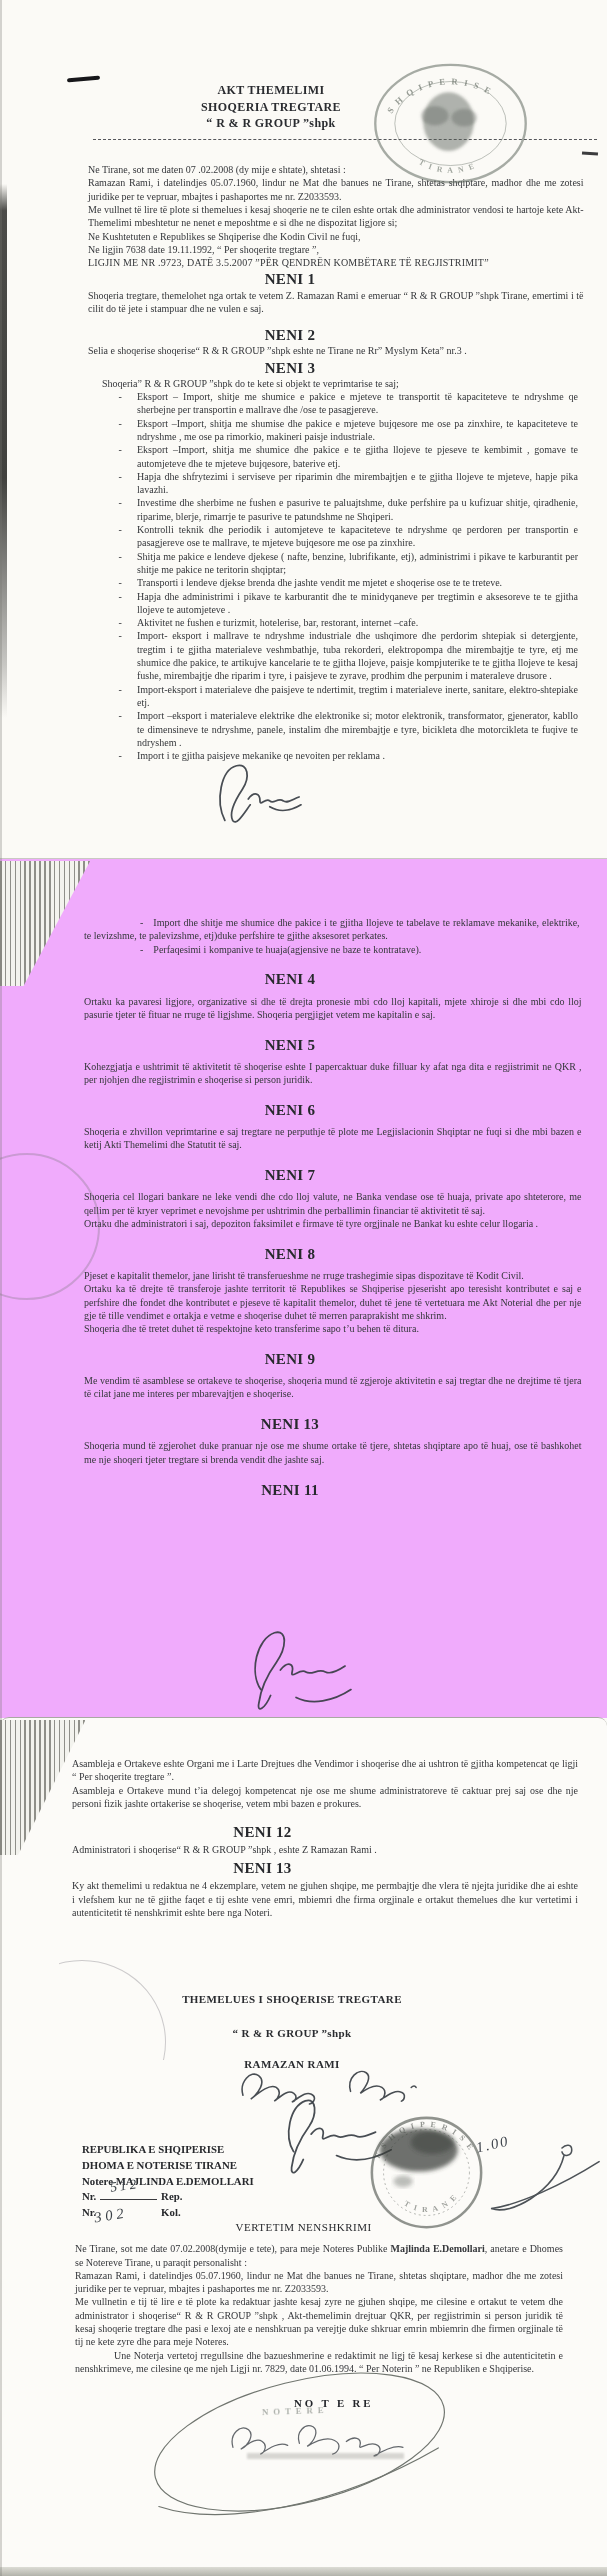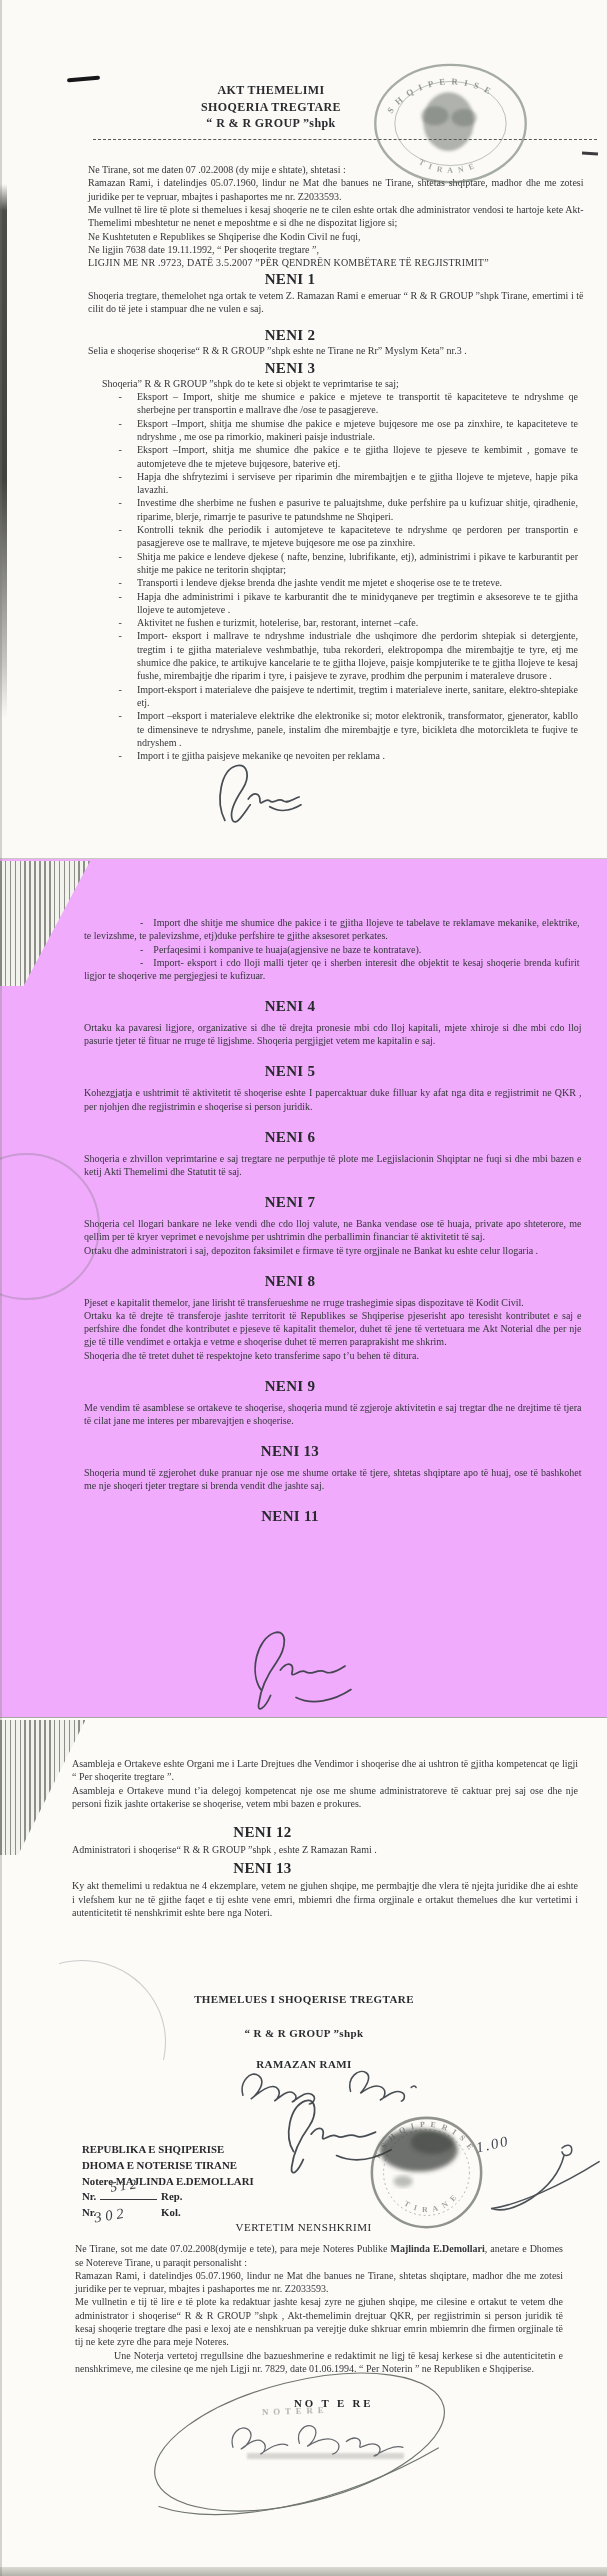--- a/index.html
+++ b/index.html
@@ -3,21 +3,21 @@
 <meta charset="utf-8">
 <style>
   html,body{margin:0;padding:0;background:#dedbd4;}
   .scan{position:relative;width:607px;height:2576px;margin:0 auto;background:#fbfaf7;overflow:hidden;
         font-family:"Liberation Serif","DejaVu Serif",serif;color:#35373b;
         font-size:10px;line-height:13.3px;}
   .scan *{box-sizing:border-box;}
   .page{position:absolute;left:0;width:607px;overflow:visible;}
   #p1{top:0;height:858px;background:#fbfaf6;}
   #p2{top:858px;height:860px;background:#f0abfc;border-top:1px solid #c9c9c2;}
-  #p3{top:1717px;height:859px;background:#fcfbf8;border-top:1px solid #a9a9a2;}
+  #p3{top:1717px;height:859px;background:#fcfbf8;border-top:1px solid #a9a9a2;border-radius:9px;}
   .title-block{margin:82px 0 0 0;width:542px;text-align:center;font-weight:bold;
                font-size:12px;line-height:16.6px;letter-spacing:0.4px;color:#2a2c30;}
   .sep{border-top:1.6px dashed #55565a;margin:6.9px 9.8px 0 93px;height:0;}
   .sep-end{position:absolute;left:582px;top:152px;width:15.7px;height:2.9px;background:#3c3c3e;transform:rotate(4deg);}
   .para{margin:0 23.5px 0 88px;text-align:justify;}
   .mt24{margin-top:23.5px;}
   .caps{letter-spacing:0.2px;}
   .neni{font-weight:bold;font-size:15px;letter-spacing:0.3px;text-align:center;color:#27292d;}
   .h1s{width:580px;margin:3.9px 0 2px 0;}
   .h2s{width:580px;margin:17.6px 0 7.8px 0;}
@@ -48,21 +48,21 @@
   .arcwrap-p3{position:absolute;left:59px;top:37px;width:110px;height:104px;overflow:hidden;}
   .arc-p3{position:absolute;left:-61px;top:3.9px;width:168px;height:164px;border:1.8px solid rgba(112,108,118,.34);border-radius:50%;}
   .sig{position:absolute;}
   .stamp-wrap{position:absolute;}
   .fee{position:absolute;font-style:italic;font-size:14.7px;letter-spacing:2px;color:#3c424a;transform:rotate(-12deg);}
   .hand{font-style:italic;color:#3a4046;position:absolute;}
   .notary-block{position:absolute;left:82px;top:223px;width:255px;font-weight:bold;font-size:10.8px;line-height:15.7px;color:#27292d;}
   .fill-line{display:inline-block;width:57px;border-bottom:1.2px solid #3a3a3e;height:9.8px;margin:0 3.9px;}
   .gap-line{display:inline-block;width:57px;height:9.8px;margin:0 3.9px;}
   .sign-block{position:relative;height:294px;}
-  .sb-center{position:absolute;left:12px;width:584px;text-align:center;font-weight:bold;font-size:11px;letter-spacing:0.4px;color:#2a2c30;}
+  .sb-center{position:absolute;left:0;width:584px;text-align:center;font-weight:bold;font-size:11px;letter-spacing:0.4px;color:#2a2c30;}
   .notere-block{position:relative;height:163px;}
   .notere-print{position:absolute;left:294px;top:21.5px;font-weight:bold;font-size:10.8px;letter-spacing:2.9px;color:#23252a;}
   .notere-ghost{position:absolute;left:262px;top:30px;font-weight:bold;font-size:8.8px;letter-spacing:4.9px;color:rgba(112,118,112,.55);filter:blur(0.4px);transform:rotate(-2deg);}
   .faint-bar{position:absolute;left:247px;top:78px;width:157px;height:5.9px;background:rgba(130,130,124,.30);filter:blur(1.2px);}
   .bottom-strip{position:absolute;left:0;bottom:0;width:607px;height:8.8px;background:linear-gradient(#dcdcd5,#b2b2aa);}
 </style>
 </head>
 <body>
 
 <div class="scan">
@@ -145,21 +145,20 @@
   </div>
 
   <div class="page" id="p2">
     <div class="wedge wedge2"></div>
     <div class="right-mark"></div>
     <div class="arc-faint arc-p2"></div>
 
     <div class="p2wrap">
       <p class="bul2">Import dhe shitje me shumice dhe pakice i te gjitha llojeve te tabelave te reklamave mekanike, elektrike, te levizshme, te palevizshme,  etj)duke perfshire te gjithe aksesoret perkates.</p>
       <p class="bul2">Perfaqesimi i kompanive te huaja(agjensive ne baze te kontratave).</p>
-      <p class="bul2">Import- eksport i cdo lloji malli tjeter qe i sherben interesit dhe objektit te kesaj shoqerie brenda kufirit ligjor te shoqerive me pergjegjesi te kufizuar.</p>
     </div>
 
     <div class="neni h2s">NENI 4</div>
     <p class="para2">Ortaku ka pavaresi ligjore, organizative si dhe të drejta pronesie mbi cdo lloj kapitali, mjete xhiroje si dhe mbi cdo lloj pasurie tjeter të fituar ne rruge të ligjshme. Shoqeria pergjigjet vetem me kapitalin e saj.</p>
 
     <div class="neni h2s">NENI 5</div>
     <p class="para2">Kohezgjatja e ushtrimit të aktivitetit të shoqerise eshte I papercaktuar duke filluar ky afat nga dita e regjistrimit ne QKR , per njohjen dhe regjistrimin e shoqerise si person juridik.</p>
 
     <div class="neni h2s">NENI 6</div>
     <p class="para2">Shoqeria e zhvillon veprimtarine e saj tregtare ne perputhje të plote me Legjislacionin Shqiptar ne fuqi si dhe mbi bazen e ketij Akti Themelimi dhe Statutit të saj.</p>

